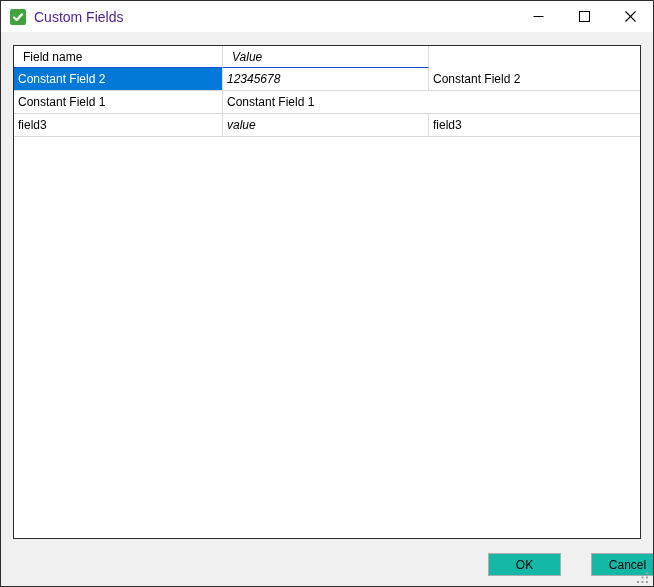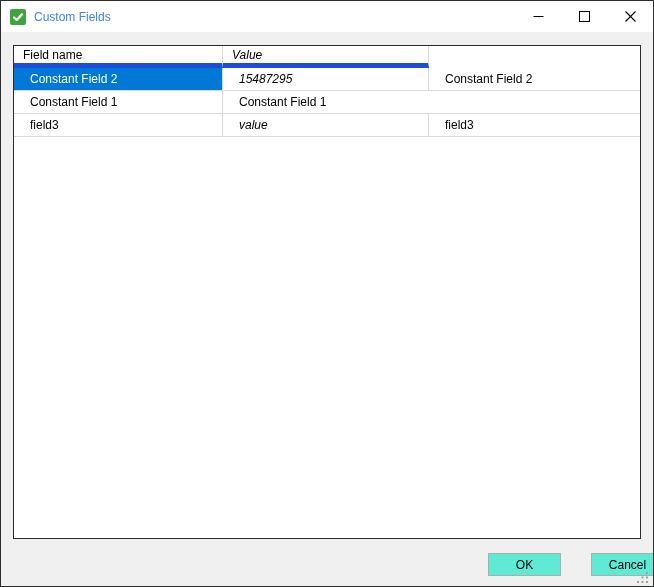--- a/index.html
+++ b/index.html
@@ -15,57 +15,57 @@
   .titlebar {
     position: absolute; left: 0; top: 0; right: 0; height: 31px;
     background: #ffffff; display: flex; align-items: center;
   }
   .app-icon {
     width: 16px; height: 16px; margin-left: 9px; margin-right: 8px;
     background: #41a33e; border-radius: 2px;
     display: inline-flex; align-items: center; justify-content: center;
     flex: 0 0 auto;
   }
-  .window-title { font-size: 12px; color: #3b82f6; white-space: nowrap; }
+  .window-title { font-size: 14px; color: #4c1d95; white-space: nowrap; }
   .win-controls {
     position: absolute; right: 0; top: 0; height: 31px;
     display: flex;
   }
   .win-btn {
     width: 46px; height: 31px;
     display: flex; align-items: center; justify-content: center;
     cursor: default;
   }
 
   
   .grid {
     position: absolute; left: 12px; top: 44px; width: 628px; height: 494px;
     background: #ffffff; border: 1px solid #2b2b2b;
   }
   .grid-header { display: flex; height: 22px; background: #ffffff; }
   .hcell {
-    border-right: 1px solid #d9d9d9; border-bottom: 5px solid #1d4ed8;
+    border-right: 1px solid #d9d9d9; border-bottom: 1px solid #1d4ed8;
     padding-left: 9px; display: flex; align-items: center;
     white-space: nowrap; overflow: hidden;
   }
   .grid-row { display: flex; height: 23px; background: #ffffff; }
   .cell {
     border-right: 1px solid #d9d9d9; border-bottom: 1px solid #d9d9d9;
-    padding-left: 16px; display: flex; align-items: center;
+    padding-left: 4px; display: flex; align-items: center;
     white-space: nowrap; overflow: hidden;
   }
   .c1 { width: 209px; flex: 0 0 auto; }
   .c2 { width: 206px; flex: 0 0 auto; font-style: italic; }
   .c3 { flex: 1 1 auto; border-right: none; }
   .grid-row.selected .cell.c1 { background: #0078d7; color: #ffffff; }
 
   
   .btn {
     position: absolute; top: 552px; width: 73px; height: 23px;
-    background: #5eead4; border: 1px solid #adadad;
+    background: #14b8a6; border: 1px solid #adadad;
     font-family: "Liberation Sans", sans-serif; font-size: 12px; color: #000;
     display: flex; align-items: center; justify-content: center;
     cursor: default;
   }
   .btn-ok { left: 487px; }
   .btn-cancel { left: 590px; }
 
   
   .resize-grip {
     position: absolute; right: 3px; bottom: 3px; width: 13px; height: 13px;
@@ -114,21 +114,21 @@
   </div>
 
   <div class="grid">
     <div class="grid-header">
       <div class="hcell c1">Field name</div>
       <div class="hcell c2">Value</div>
     </div>
 
     <div class="grid-row selected">
       <div class="cell c1">Constant Field 2</div>
-      <div class="cell c2">15487295</div>
+      <div class="cell c2">12345678</div>
       <div class="cell c3">Constant Field 2</div>
     </div>
 
     <div class="grid-row">
       <div class="cell c1">Constant Field 1</div>
       <div class="cell c3">Constant Field 1</div>
     </div>
 
     <div class="grid-row">
       <div class="cell c1">field3</div>

